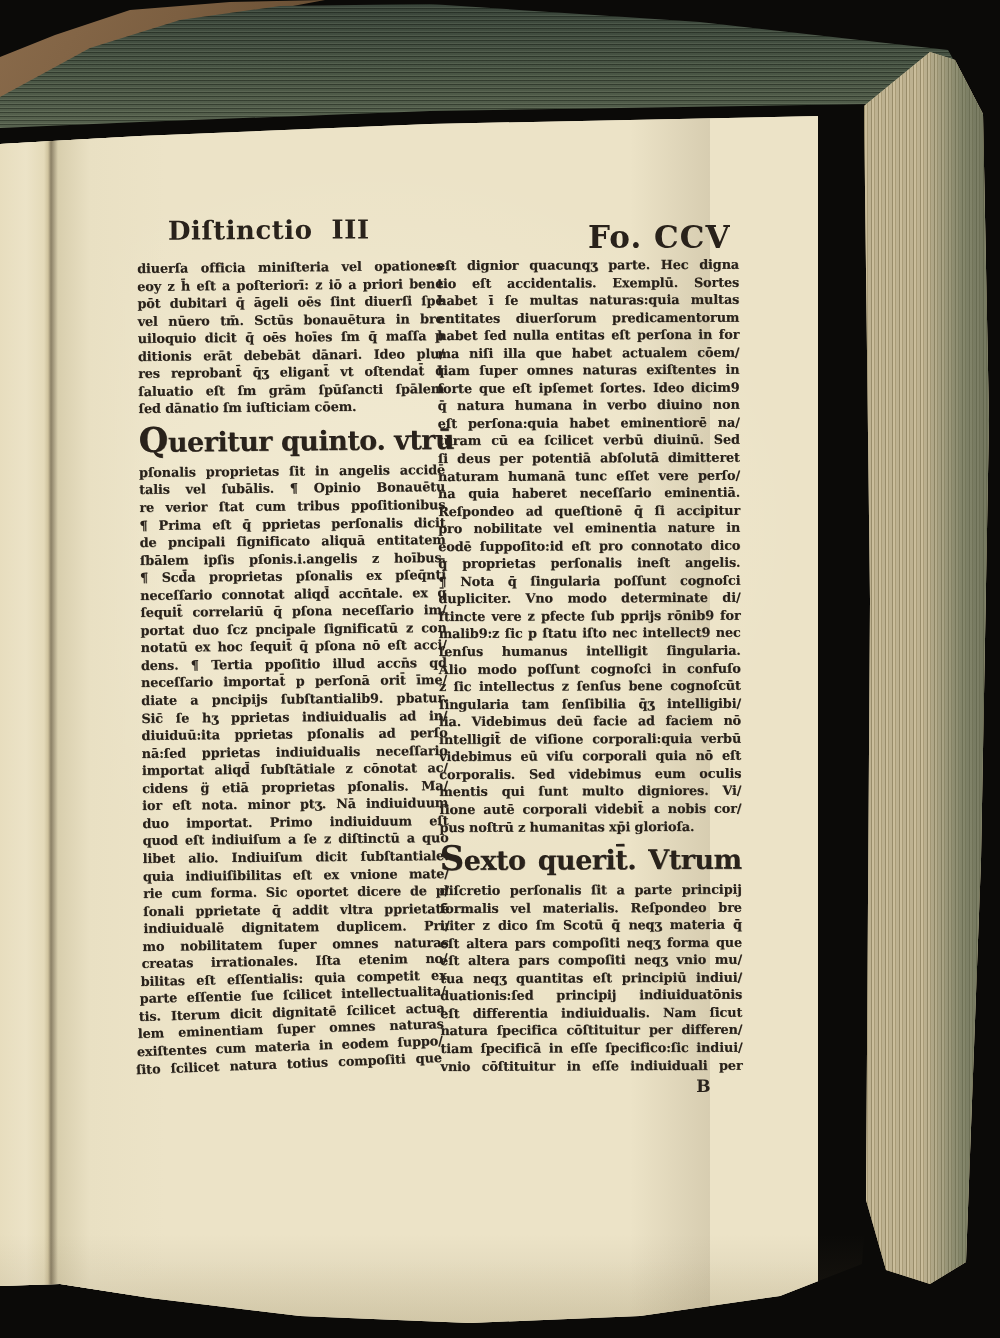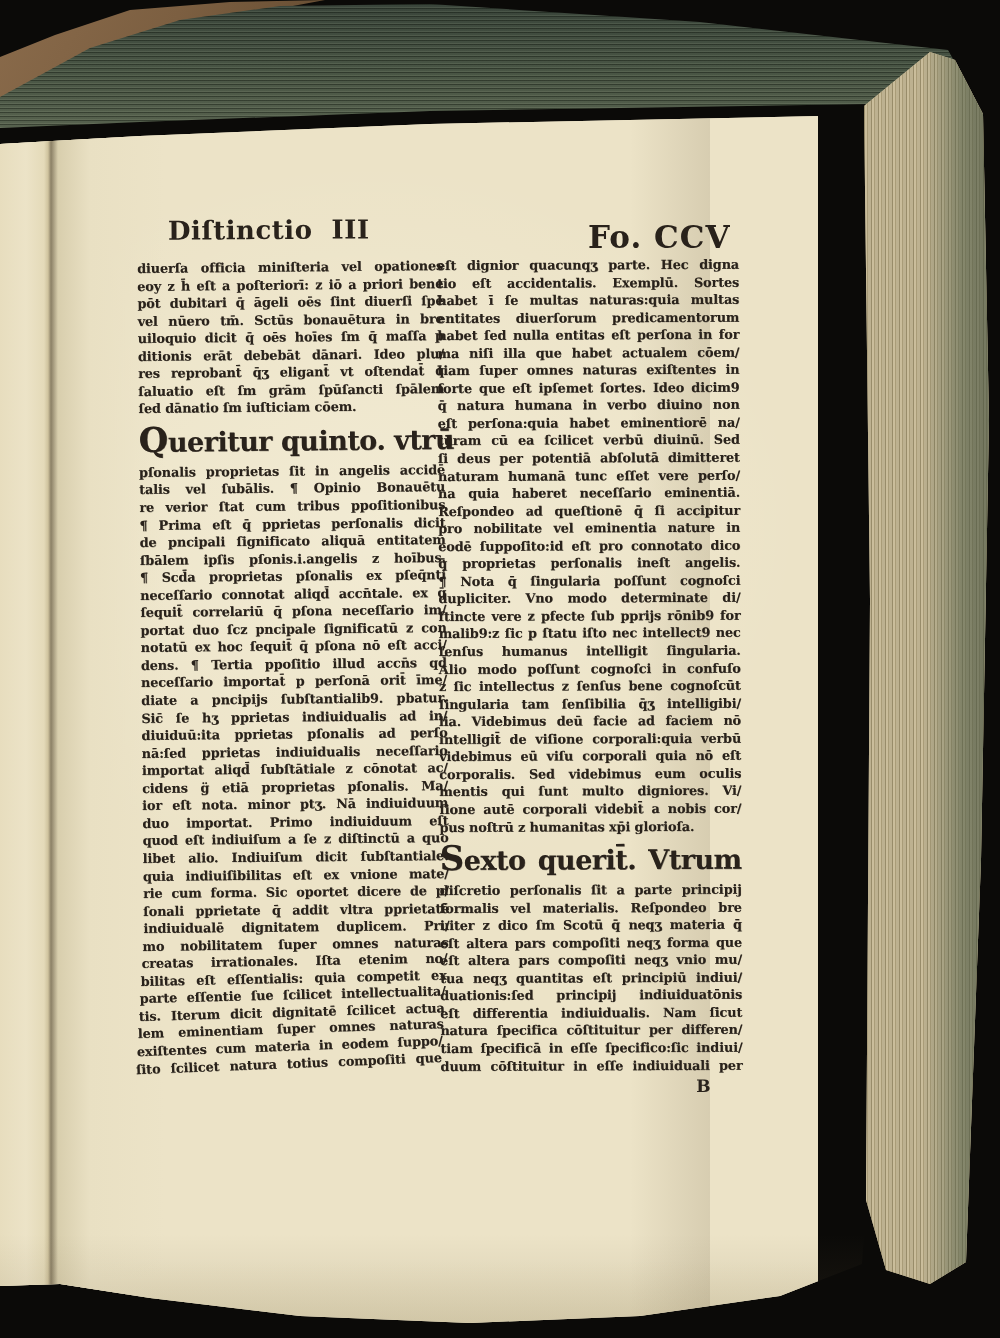--- a/index.html
+++ b/index.html
@@ -169,19 +169,19 @@
             <div class="line">diſcretio perſonalis ſit a parte principij</div>
             <div class="line">formalis vel materialis. Reſpondeo bre</div>
             <div class="line">uiter z dico ſm Scotū q̄ neqʒ materia q̄</div>
             <div class="line">eſt altera pars compoſiti neqʒ forma que</div>
             <div class="line">eſt altera pars compoſiti neqʒ vnio mu/</div>
             <div class="line">tua neqʒ quantitas eſt principiū indiui/</div>
             <div class="line">duationis:ſed principij indiuiduatōnis</div>
             <div class="line">eſt differentia indiuidualis. Nam ſicut</div>
             <div class="line">natura ſpecifica cōſtituitur per differen/</div>
             <div class="line">tiam ſpecificā in eſſe ſpecifico:ſic indiui/</div>
-            <div class="line">duum cōſtituitur in eſſe indiuiduali per</div>
+            <div class="line">vnio cōſtituitur in eſſe indiuiduali per</div>
           </div>
         <div class="signature">B</div>
       </div>
     </div>
   </div>
 </div>
 
 </body></html>

